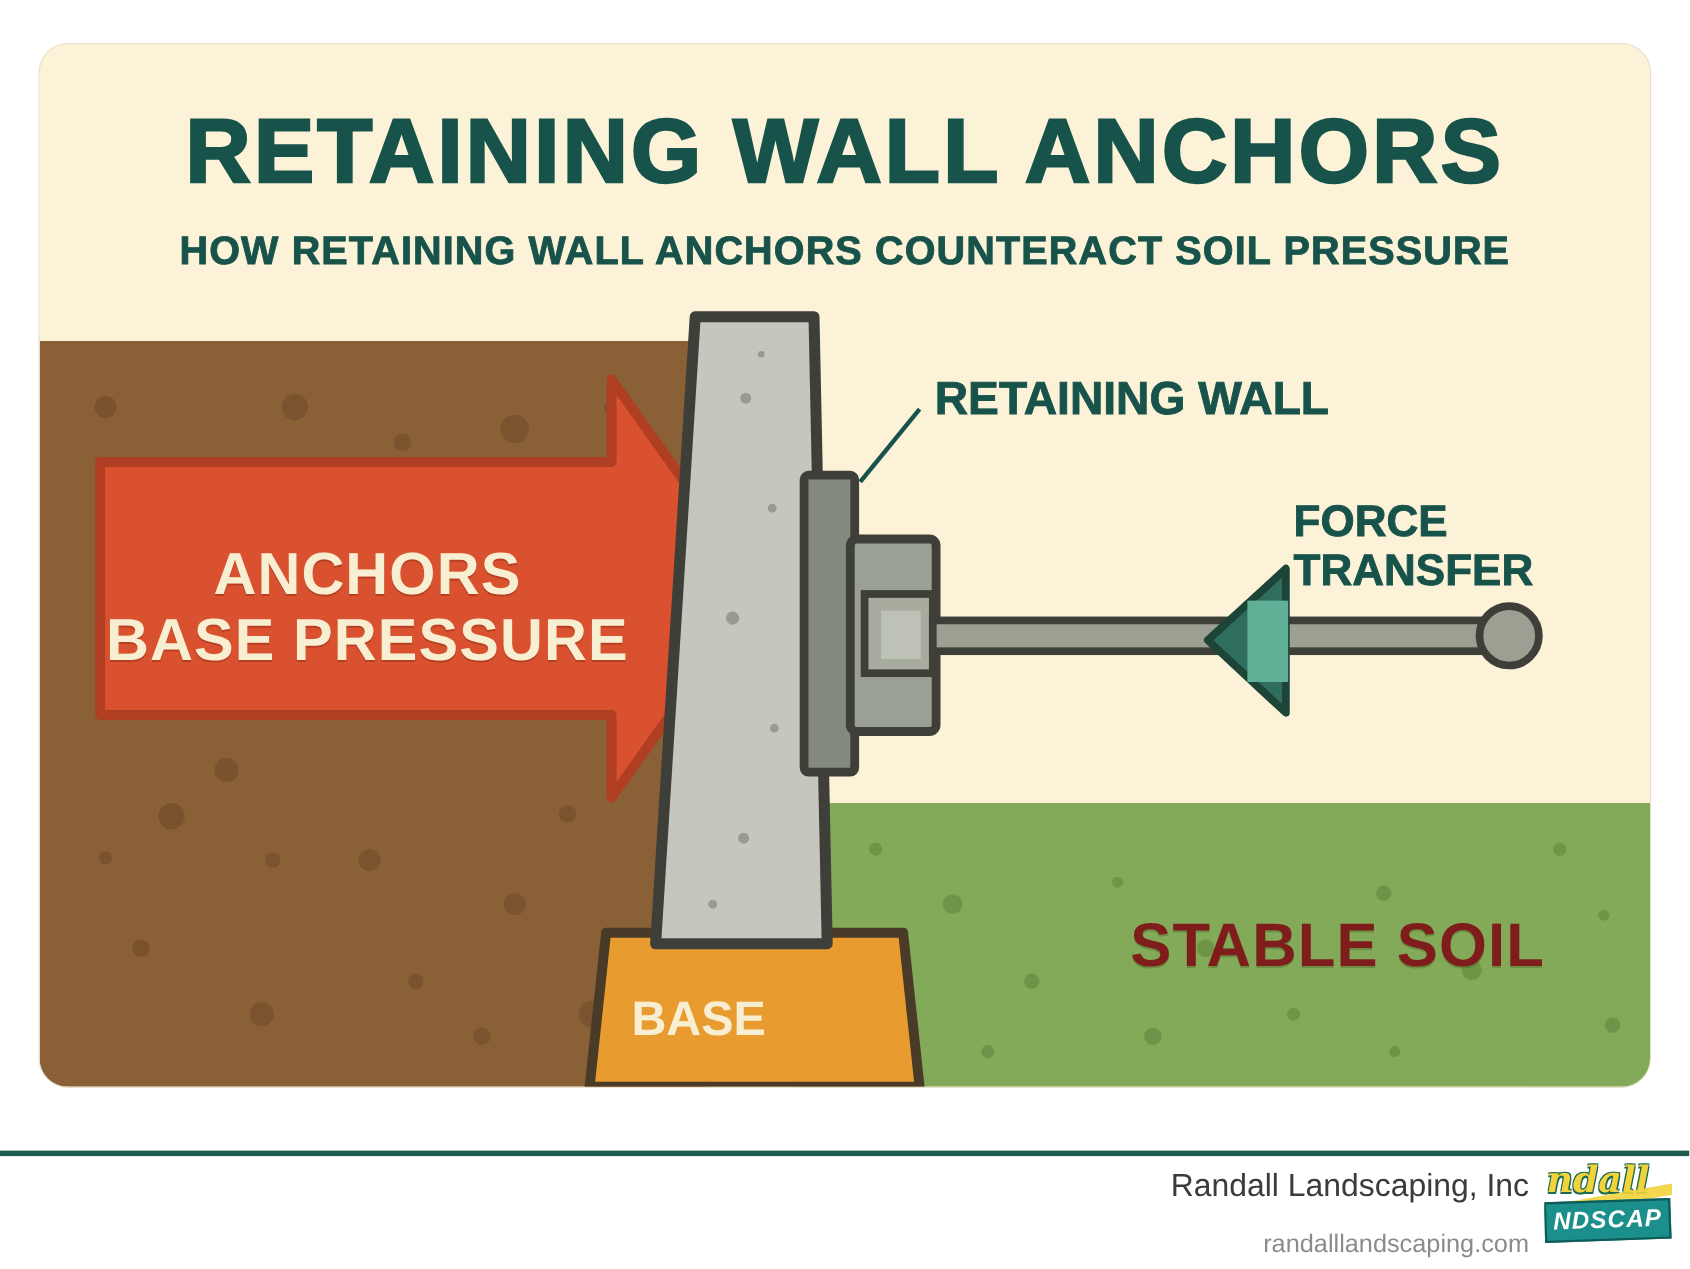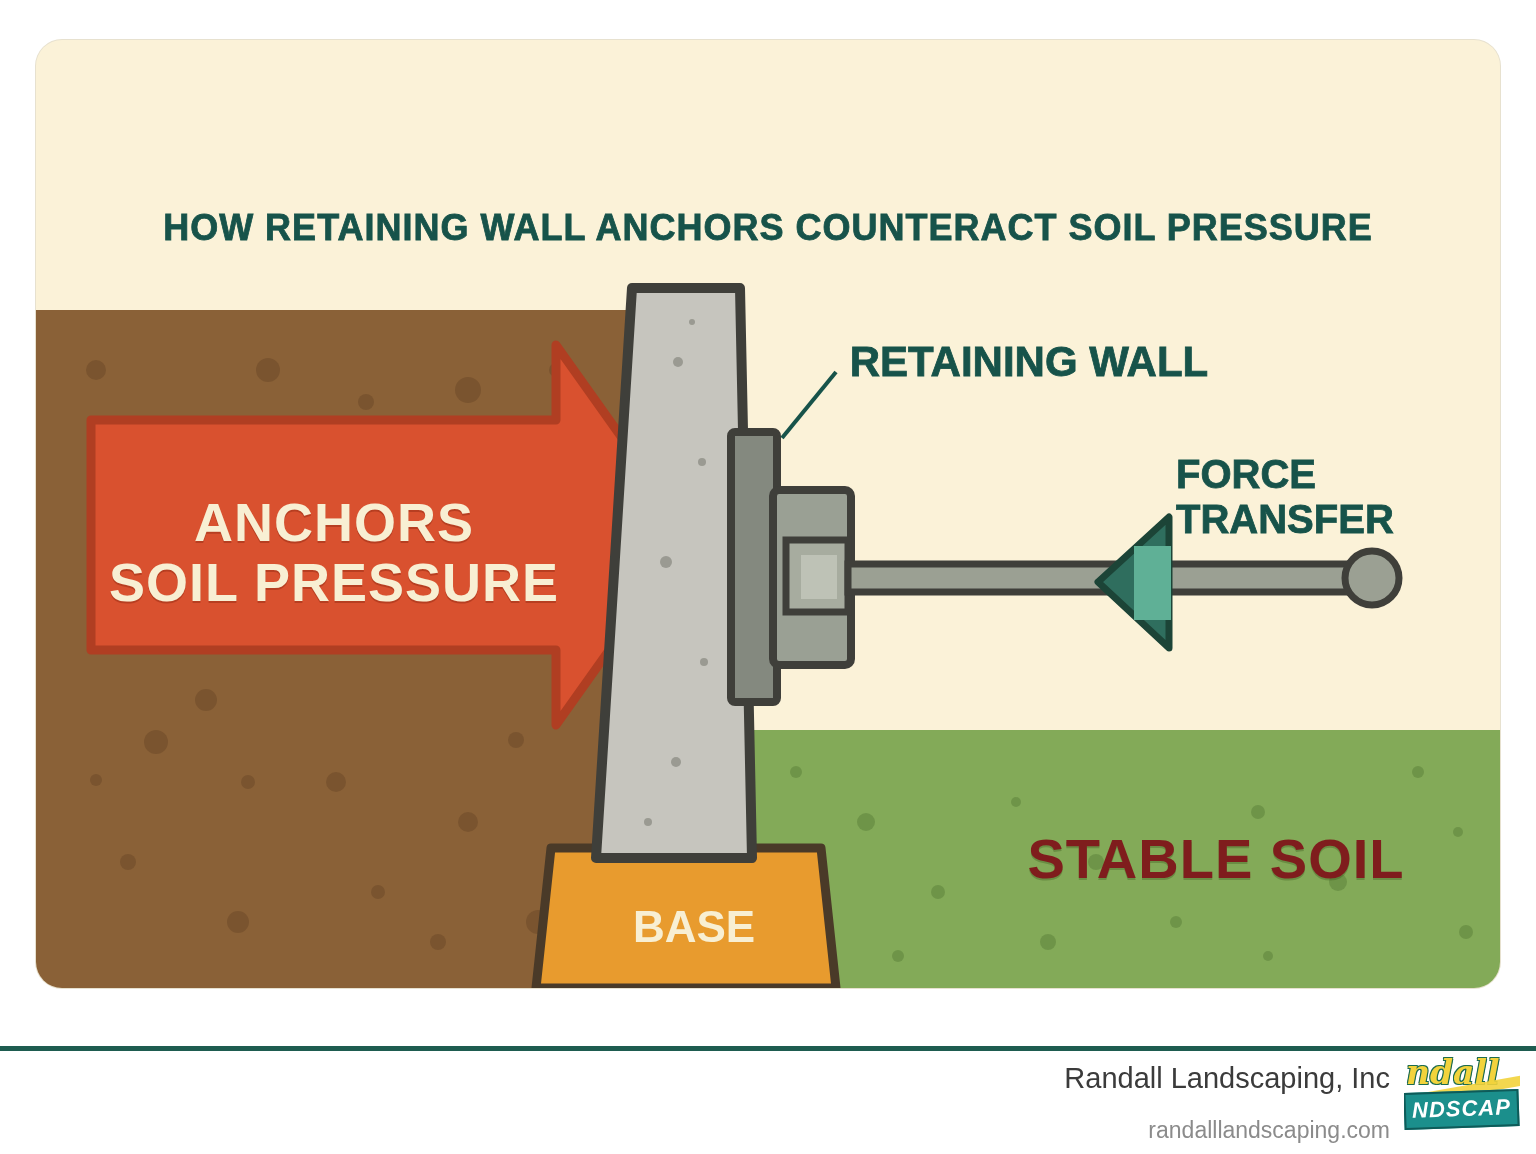--- a/index.html
+++ b/index.html
@@ -36,21 +36,21 @@
   .force{
     left:1140px;top:412px;width:300px;text-align:left;
     font-size:40px;color:#17534A;-webkit-text-stroke:0.8px #17534A;
   }
   .stable{
     left:940px;top:788px;width:480px;text-align:center;
     font-size:56px;color:#7f1d1d;letter-spacing:1px;
     text-shadow:0 2px 0 rgba(60,90,30,.35);
   }
   .baselbl{
-    left:538px;top:862px;width:240px;text-align:center;
+    left:538px;top:862px;width:240px;text-align:left;
     font-size:44px;color:#F8EFD3;
   }
   .divider{
     position:absolute;left:0;top:1046px;width:1536px;height:5px;background:#1E5C50;
   }
   .footer-text{
     position:absolute;right:146px;top:1062px;text-align:right;
   }
   .company{font-size:29px;font-weight:400;color:#3b3b3b;}
   .website{font-size:23px;color:#8b8b8b;margin-top:22px;}
@@ -157,25 +157,26 @@
       <g>
         <polygon points="1133,477 1133,608 1062,542" fill="#2F6E5E" stroke="#1C4437" stroke-width="7" stroke-linejoin="round"></polygon>
         <rect x="1098" y="506" width="37" height="74" fill="#5FB096"></rect>
       </g>
 
       <circle cx="1336" cy="538" r="27" fill="#9BA093" stroke="#3F3F3A" stroke-width="7"></circle>
 
       <path d="M 800 332 L 746 398" stroke="#17534A" stroke-width="4" fill="none"></path>
     </svg>
 
+    <div class="lbl title">RETAINING WALL ANCHORS</div>
     <div class="lbl subtitle">HOW RETAINING WALL ANCHORS COUNTERACT SOIL PRESSURE</div>
 
     <div class="lbl lateral">
       <span>ANCHORS</span><br>
-      <span>SOIL PRESSURE</span>
+      <span>BASE PRESSURE</span>
     </div>
 
     <div class="lbl retwall">RETAINING WALL</div>
 
     <div class="lbl force">
       <span>FORCE</span><br>
       <span>TRANSFER</span>
     </div>
 
     <div class="lbl stable">STABLE SOIL</div>

